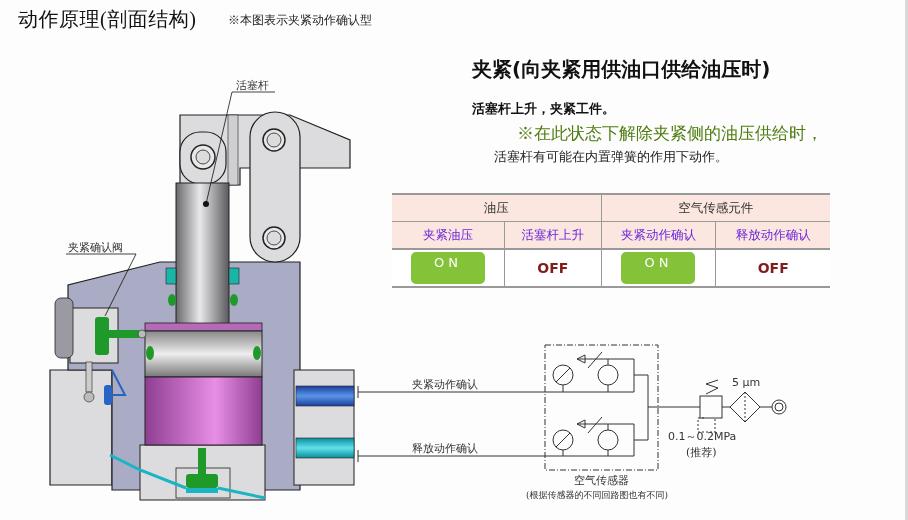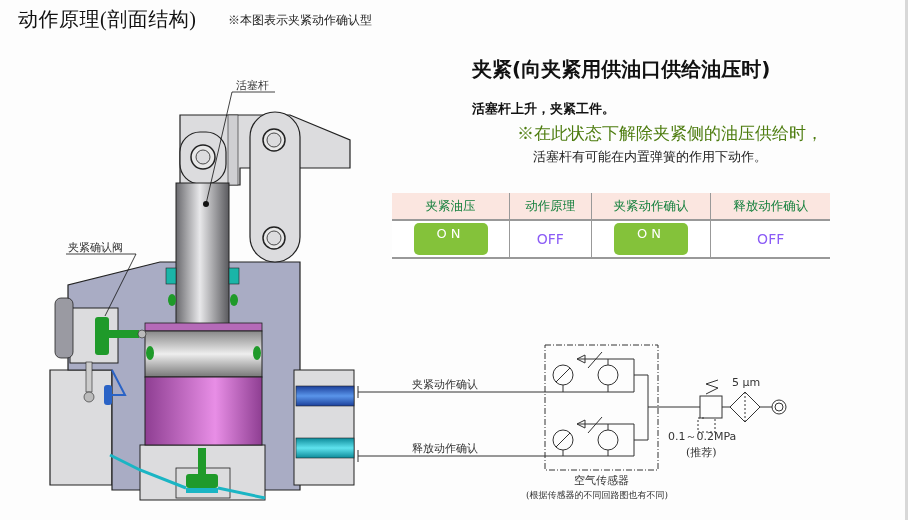--- a/index.html
+++ b/index.html
@@ -3,53 +3,57 @@
 <meta charset="utf-8">
 <style>
   html,body{margin:0;padding:0;}
   body{width:908px;height:520px;background:#fdfdfd;position:relative;overflow:hidden;font-family:"DejaVu Sans","Liberation Sans",sans-serif;color:#222;}
   .edge{position:absolute;right:0;top:0;width:3px;height:520px;background:#d8d8d8;}
   .title{position:absolute;left:18px;top:6px;font-size:20px;color:#111;letter-spacing:0.5px;font-family:Liberation Serif, serif;}
   .note{position:absolute;left:228px;top:12px;font-size:12px;font-family:"DejaVu Serif",serif;color:#222;}
   .state-title{position:absolute;left:472px;top:56px;font-size:20px;font-weight:bold;color:#111;}
   .desc1{position:absolute;left:472px;top:100px;font-size:13px;font-weight:bold;color:#111;}
   .desc2{position:absolute;left:472px;top:122px;font-size:17px;font-family:"DejaVu Serif",serif;color:#4d7c0f;margin-left:45px;}
-  .desc3{position:absolute;left:494px;top:148px;font-size:13px;font-family:"DejaVu Serif",serif;color:#222;margin-left:39px;}
+  .desc3{position:absolute;left:494px;top:148px;font-size:13px;font-family:"DejaVu Serif",serif;color:#222;}
   table.status{position:absolute;left:392px;top:193px;width:438px;border-collapse:collapse;font-family:"DejaVu Serif",serif;font-size:12.5px;}
   table.status td{text-align:center;border-left:1px solid #999;border-right:1px solid #999;}
   table.status tr.h1 td{background:#fbe6e0;height:24px;border-top:2px solid #999;border-bottom:1px solid #999;color:#333;}
-  table.status tr.h2 td{background:#fbe6e0;height:24px;border-bottom:2px solid #999;color:#15803d;}
+  table.status tr.h2 td{background:#fbe6e0;height:24px;border-bottom:2px solid #999;color:#6d28d9;}
   table.status tr.v td{background:#fff;height:34px;border-bottom:2px solid #999;}
   table.status td:first-child{border-left:none;}
   table.status td:last-child{border-right:none;}
   .on{display:inline-block;width:74px;height:32px;line-height:22px;border-radius:5px;background:#84c23a;color:#fff;font-family:"DejaVu Sans",sans-serif;font-size:13px;letter-spacing:4px;}
-  .off{font-family:"DejaVu Sans",sans-serif;font-weight:normal;font-size:14px;color:#8b5cf6;}
+  .off{font-family:"DejaVu Sans",sans-serif;font-weight:bold;font-size:14px;color:#7f1d1d;}
   svg{position:absolute;left:0;top:0;}
   .lbl{font-family:"DejaVu Serif",serif;font-size:11px;fill:#333;}
   .lbls{font-family:"DejaVu Serif",serif;font-size:9px;fill:#333;}
   .lbln{font-family:"DejaVu Sans",sans-serif;font-size:11px;fill:#333;}
 </style>
 </head>
 <body>
 
 <div class="edge"></div>
 
 <div class="title">动作原理(剖面结构)</div>
 <div class="note">※本图表示夹紧动作确认型</div>
 
 <div class="state-title">夹紧(向夹紧用供油口供给油压时)</div>
 <div class="desc1">活塞杆上升，夹紧工件。</div>
 <div class="desc2">※在此状态下解除夹紧侧的油压供给时，</div>
 <div class="desc3">活塞杆有可能在内置弹簧的作用下动作。</div>
 
 <table class="status">
   <tbody>
+      <tr class="h1">
+    <td colspan="2">油压</td>
+    <td colspan="2">空气传感元件</td>
+  </tr>
   <tr class="h2">
     <td>夹紧油压</td>
-    <td>动作原理</td>
+    <td>活塞杆上升</td>
     <td>夹紧动作确认</td>
     <td>释放动作确认</td>
   </tr>
   <tr class="v">
     <td><span class="on">ON</span></td>
     <td><span class="off">OFF</span></td>
     <td><span class="on">ON</span></td>
     <td><span class="off">OFF</span></td>
   </tr>
 </tbody>

